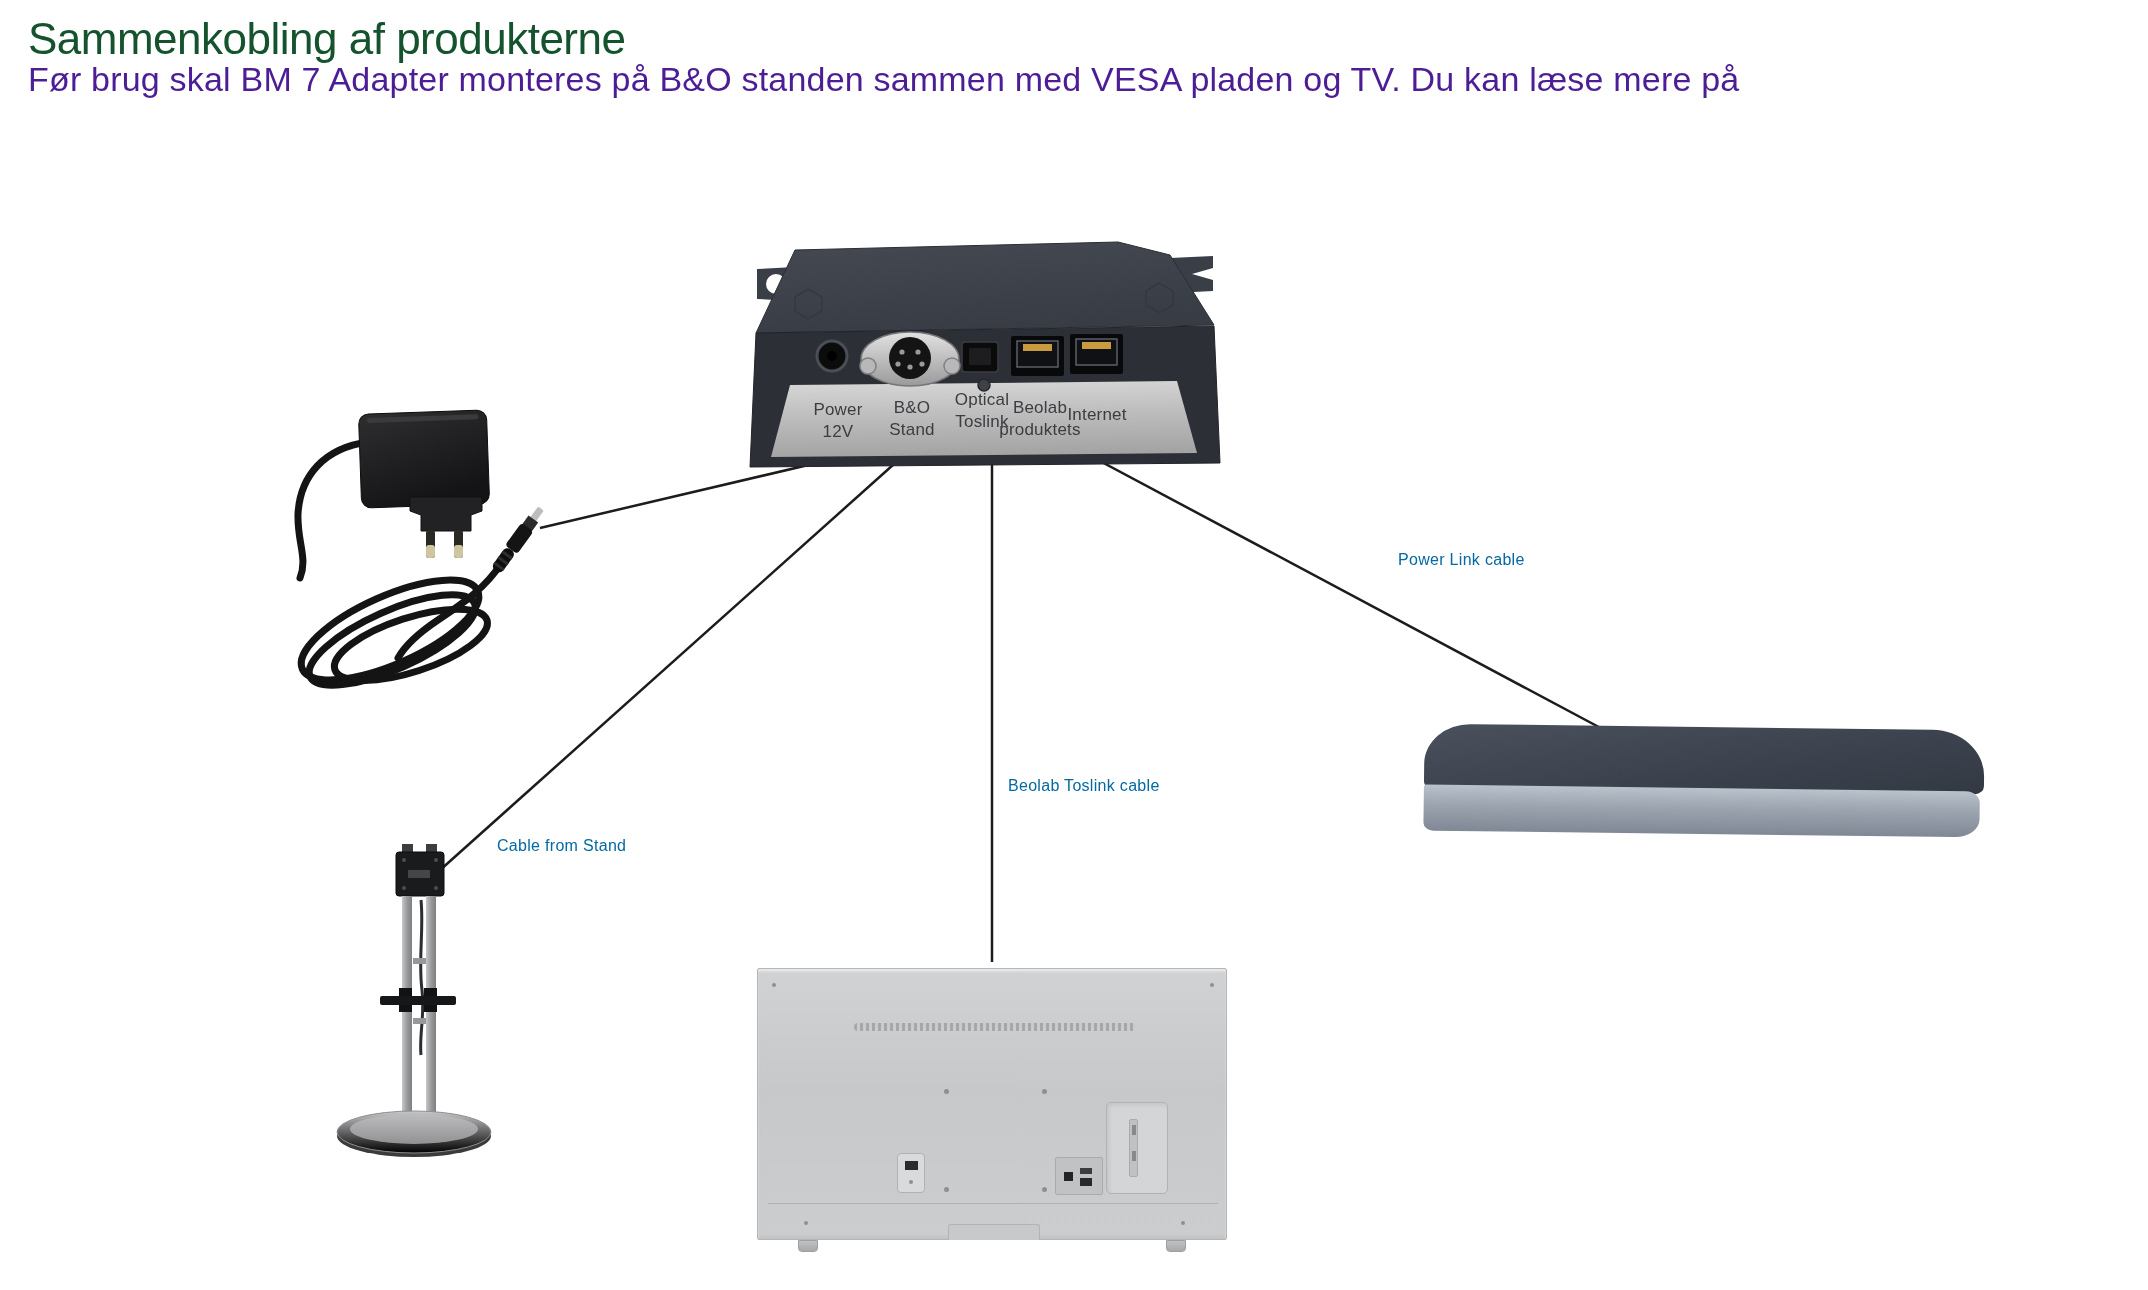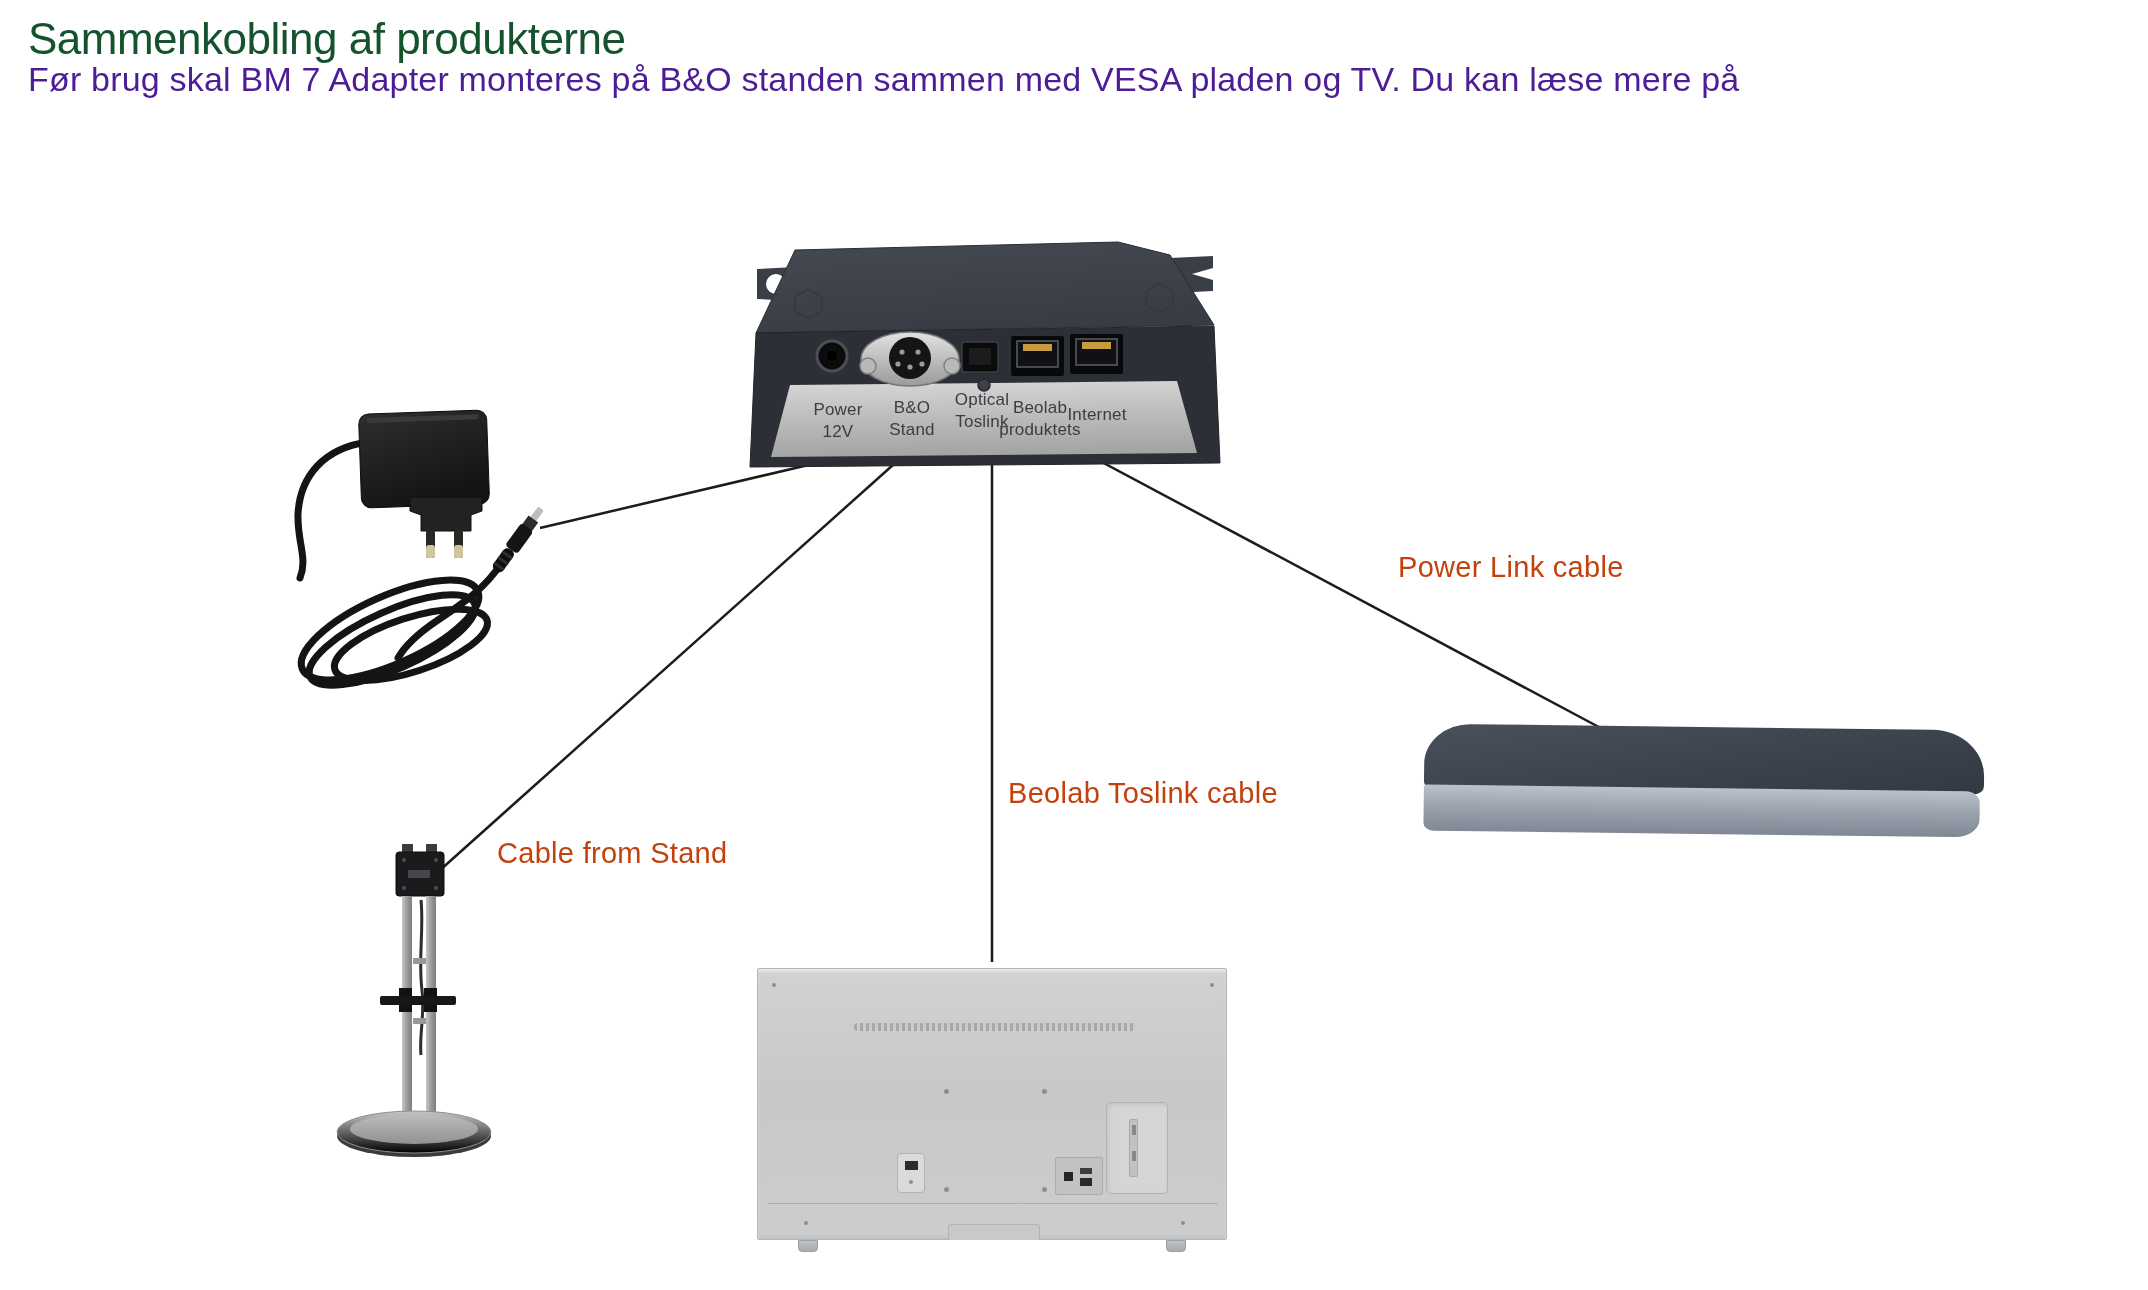--- a/index.html
+++ b/index.html
@@ -27,21 +27,21 @@
     position:absolute; left:28px; top:102px;
     font-size:34px; color:#4aa3c8;
     text-decoration:underline; text-decoration-color:#4aa3c8;
     text-underline-offset:5px; cursor:pointer;
   }
 
   
   .lines-svg { position:absolute; left:0; top:0; pointer-events:none; }
 
   .cable-label {
-    position:absolute; font-size:29px; color:#c2410c; letter-spacing:0.3px;
+    position:absolute; font-size:16px; color:#0369a1; letter-spacing:0.3px;
     white-space:nowrap;
   }
   #lbl-powerlink { left:1398px; top:551px; }
   #lbl-optical   { left:1008px; top:777px; }
   #lbl-stand     { left:497px;  top:837px; }
 
   .adapter-svg { position:absolute; left:740px; top:225px; }
   .port-label {
     position:absolute; width:90px; text-align:center;
     font-size:17px; line-height:1.3; color:#3b3d41;

